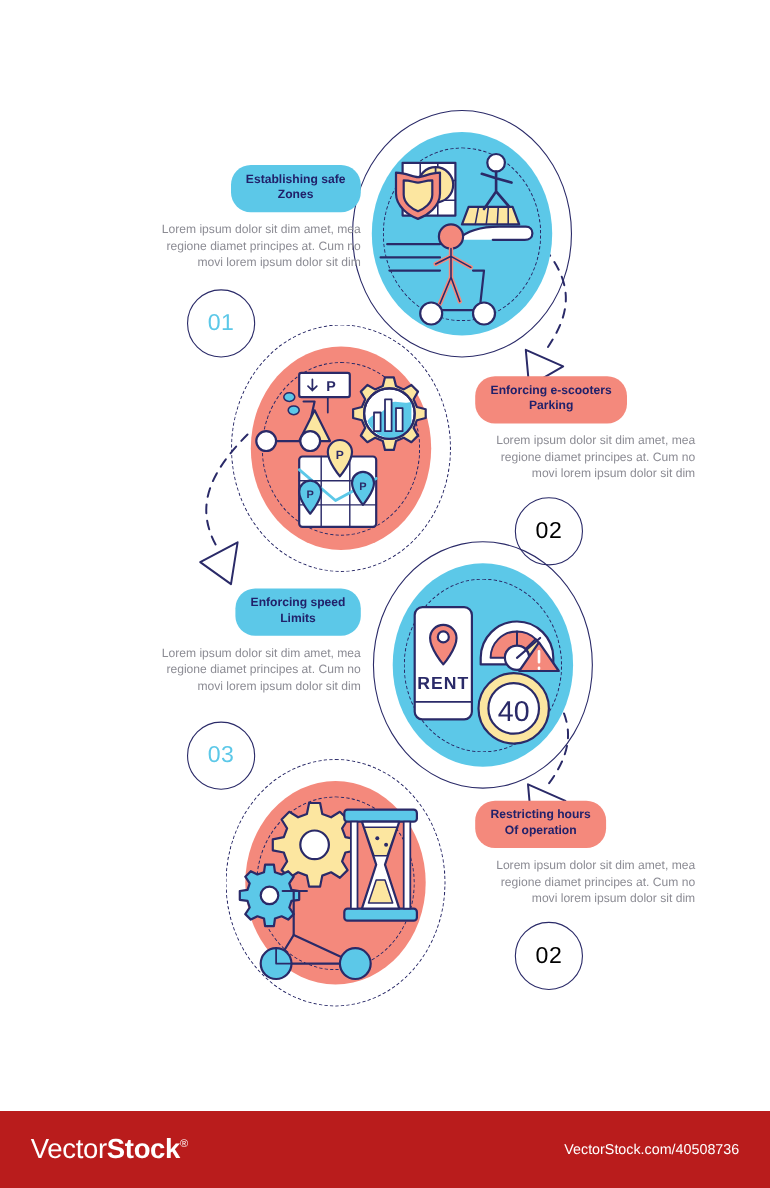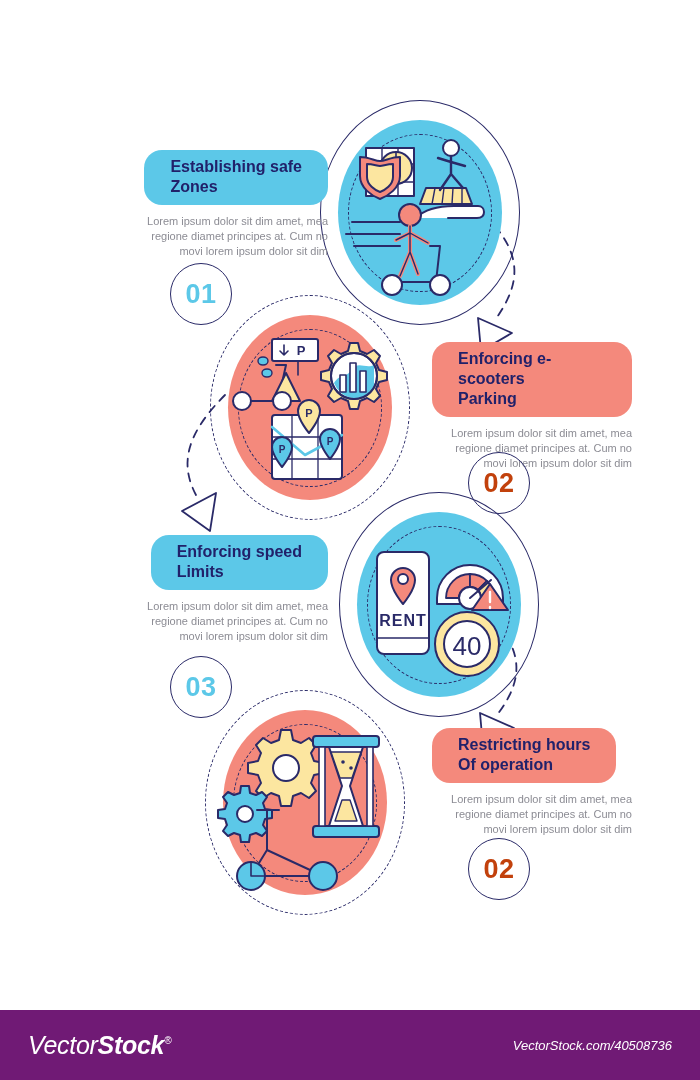--- a/index.html
+++ b/index.html
@@ -51,27 +51,27 @@
   }
   .illus .art {
     position: absolute; left: 0; top: 0;
     width: 200px; height: 225px;
   }
 
   
   .block { position: absolute; width: 200px; }
   .badge {
     display: inline-block;
-    padding: 7px 26px 8px;
+    padding: 7px 14px 8px;
     border-radius: 18px;
     color: #21216a;
     font-weight: bold;
-    font-size: 16px;
+    font-size: 11px;
     line-height: 1.25;
-    text-align: left;
+    text-align: center;
     white-space: pre-line;
   }
   .badge.cyan { background: #5cc8e8; }
   .badge.coral { background: #f4897c; }
   .desc {
     margin-top: 9px;
     color: #8c8c94;
     font-size: 11px;
     line-height: 1.38;
     text-align: right;
@@ -80,33 +80,33 @@
   .block.right .badge-wrap { text-align: left; }
   .block.right .desc { text-align: right; }
 
   
   .numcircle {
     position: absolute;
     width: 62px; height: 62px;
     border: 1.8px solid #2a2a68;
     border-radius: 50%;
     display: flex; align-items: center; justify-content: center;
-    font-size: 27px;
-    font-weight: bold;
+    font-size: 21px;
+    font-weight: normal;
     letter-spacing: 0.5px;
   }
   .numcircle.cyan { color: #5cc8e8; }
-  .numcircle.coral { color: #c2410c; }
+  .numcircle.coral { color: #000000; }
 
   
   .footer {
     position: absolute; left: 0; bottom: 0;
     width: 700px; height: 70px;
-    background: #701a75;
-    display: flex; align-items: center; font-style: italic;
+    background: #b91c1c;
+    display: flex; align-items: center;
   }
   .footer .logo {
     position: absolute; left: 28px; top: 50%;
     transform: translateY(-50%);
     color: #ffffff;
     font-size: 25px;
     letter-spacing: -0.3px;
     white-space: nowrap;
   }
   .footer .logo .light { font-weight: 300; }

